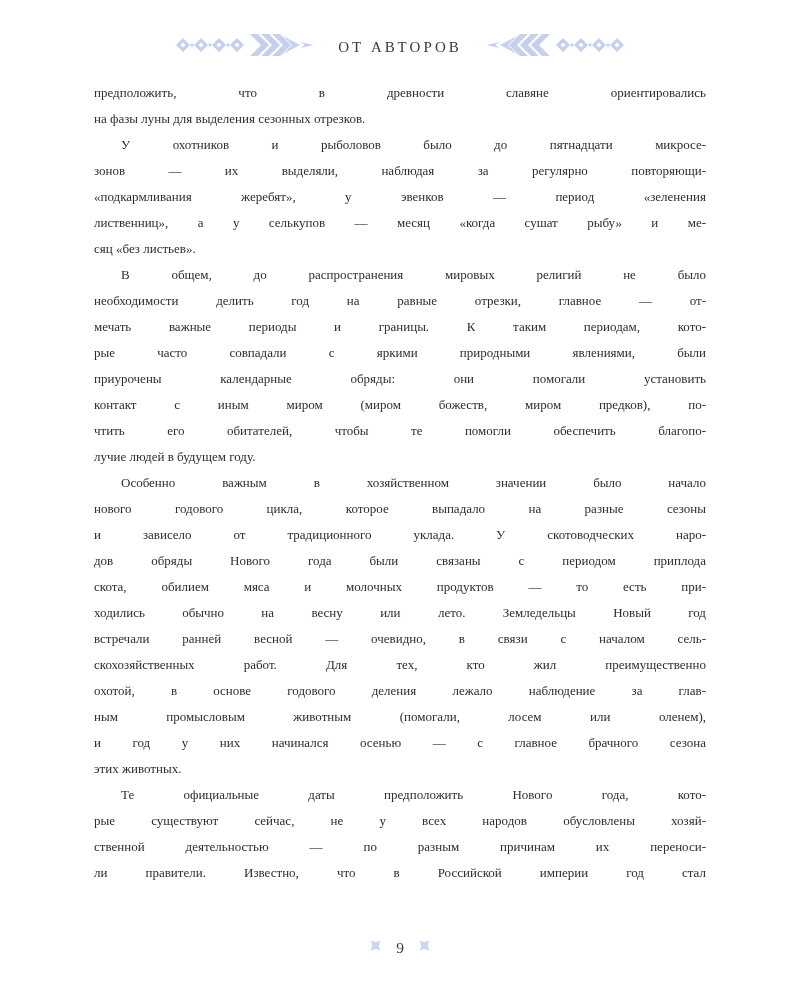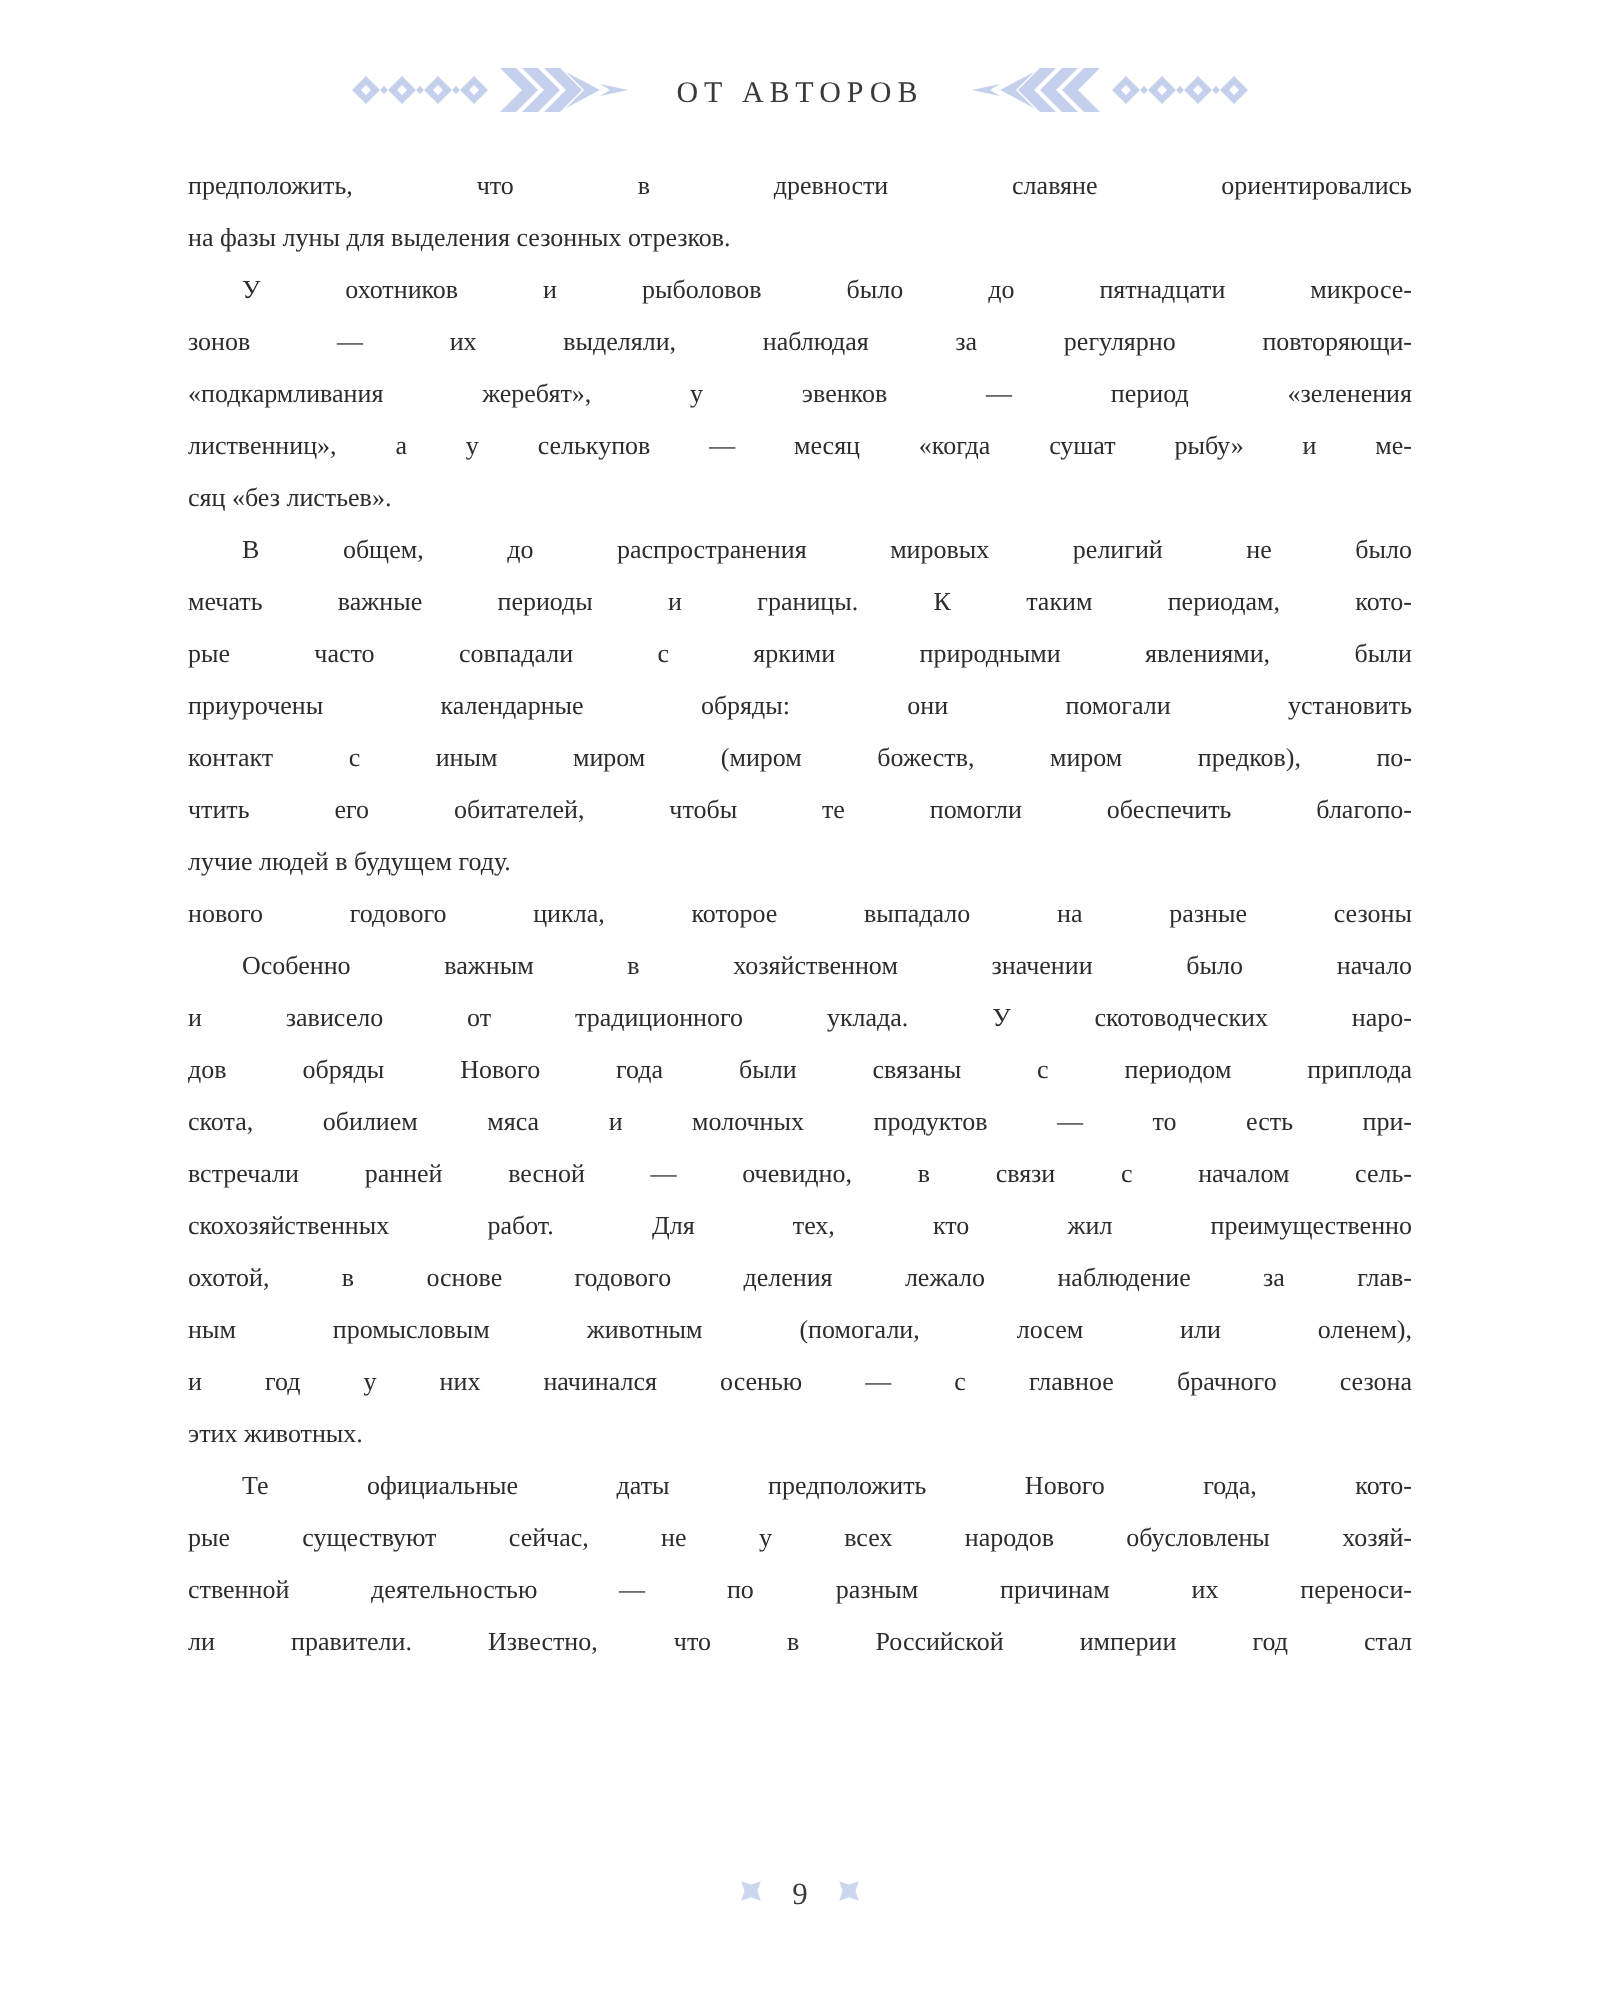--- a/index.html
+++ b/index.html
@@ -124,33 +124,35 @@
       </div>
       <div class="para">
         <div class="line indent">У охотников и рыболовов было до пятнадцати микросе-</div>
         <div class="line">зонов — их выделяли, наблюдая за регулярно повторяющи-</div>
         <div class="line">«подкармливания жеребят», у эвенков — период «зеленения</div>
         <div class="line">лиственниц», а у селькупов — месяц «когда сушат рыбу» и ме-</div>
         <div class="line end">сяц «без листьев».</div>
       </div>
       <div class="para">
         <div class="line indent">В общем, до распространения мировых религий не было</div>
+        <div class="line">необходимости делить год на равные отрезки, главное — от-</div>
         <div class="line">мечать важные периоды и границы. К таким периодам, кото-</div>
         <div class="line">рые часто совпадали с яркими природными явлениями, были</div>
         <div class="line">приурочены календарные обряды: они помогали установить</div>
         <div class="line">контакт с иным миром (миром божеств, миром предков), по-</div>
         <div class="line">чтить его обитателей, чтобы те помогли обеспечить благопо-</div>
         <div class="line end">лучие людей в будущем году.</div>
       </div>
       <div class="para">
+        <div class="line indent">Особенно важным в хозяйственном значении было начало</div>
         <div class="line">нового годового цикла, которое выпадало на разные сезоны</div>
-        <div class="line indent">Особенно важным в хозяйственном значении было начало</div>
         <div class="line">и зависело от традиционного уклада. У скотоводческих наро-</div>
         <div class="line">дов обряды Нового года были связаны с периодом приплода</div>
         <div class="line">скота, обилием мяса и молочных продуктов — то есть при-</div>
+        <div class="line">ходились обычно на весну или лето. Земледельцы Новый год</div>
         <div class="line">встречали ранней весной — очевидно, в связи с началом сель-</div>
         <div class="line">скохозяйственных работ. Для тех, кто жил преимущественно</div>
         <div class="line">охотой, в основе годового деления лежало наблюдение за глав-</div>
         <div class="line">ным промысловым животным (помогали, лосем или оленем),</div>
         <div class="line">и год у них начинался осенью — с главное брачного сезона</div>
         <div class="line end">этих животных.</div>
       </div>
       <div class="para">
         <div class="line indent">Те официальные даты предположить Нового года, кото-</div>
         <div class="line">рые существуют сейчас, не у всех народов обусловлены хозяй-</div>

